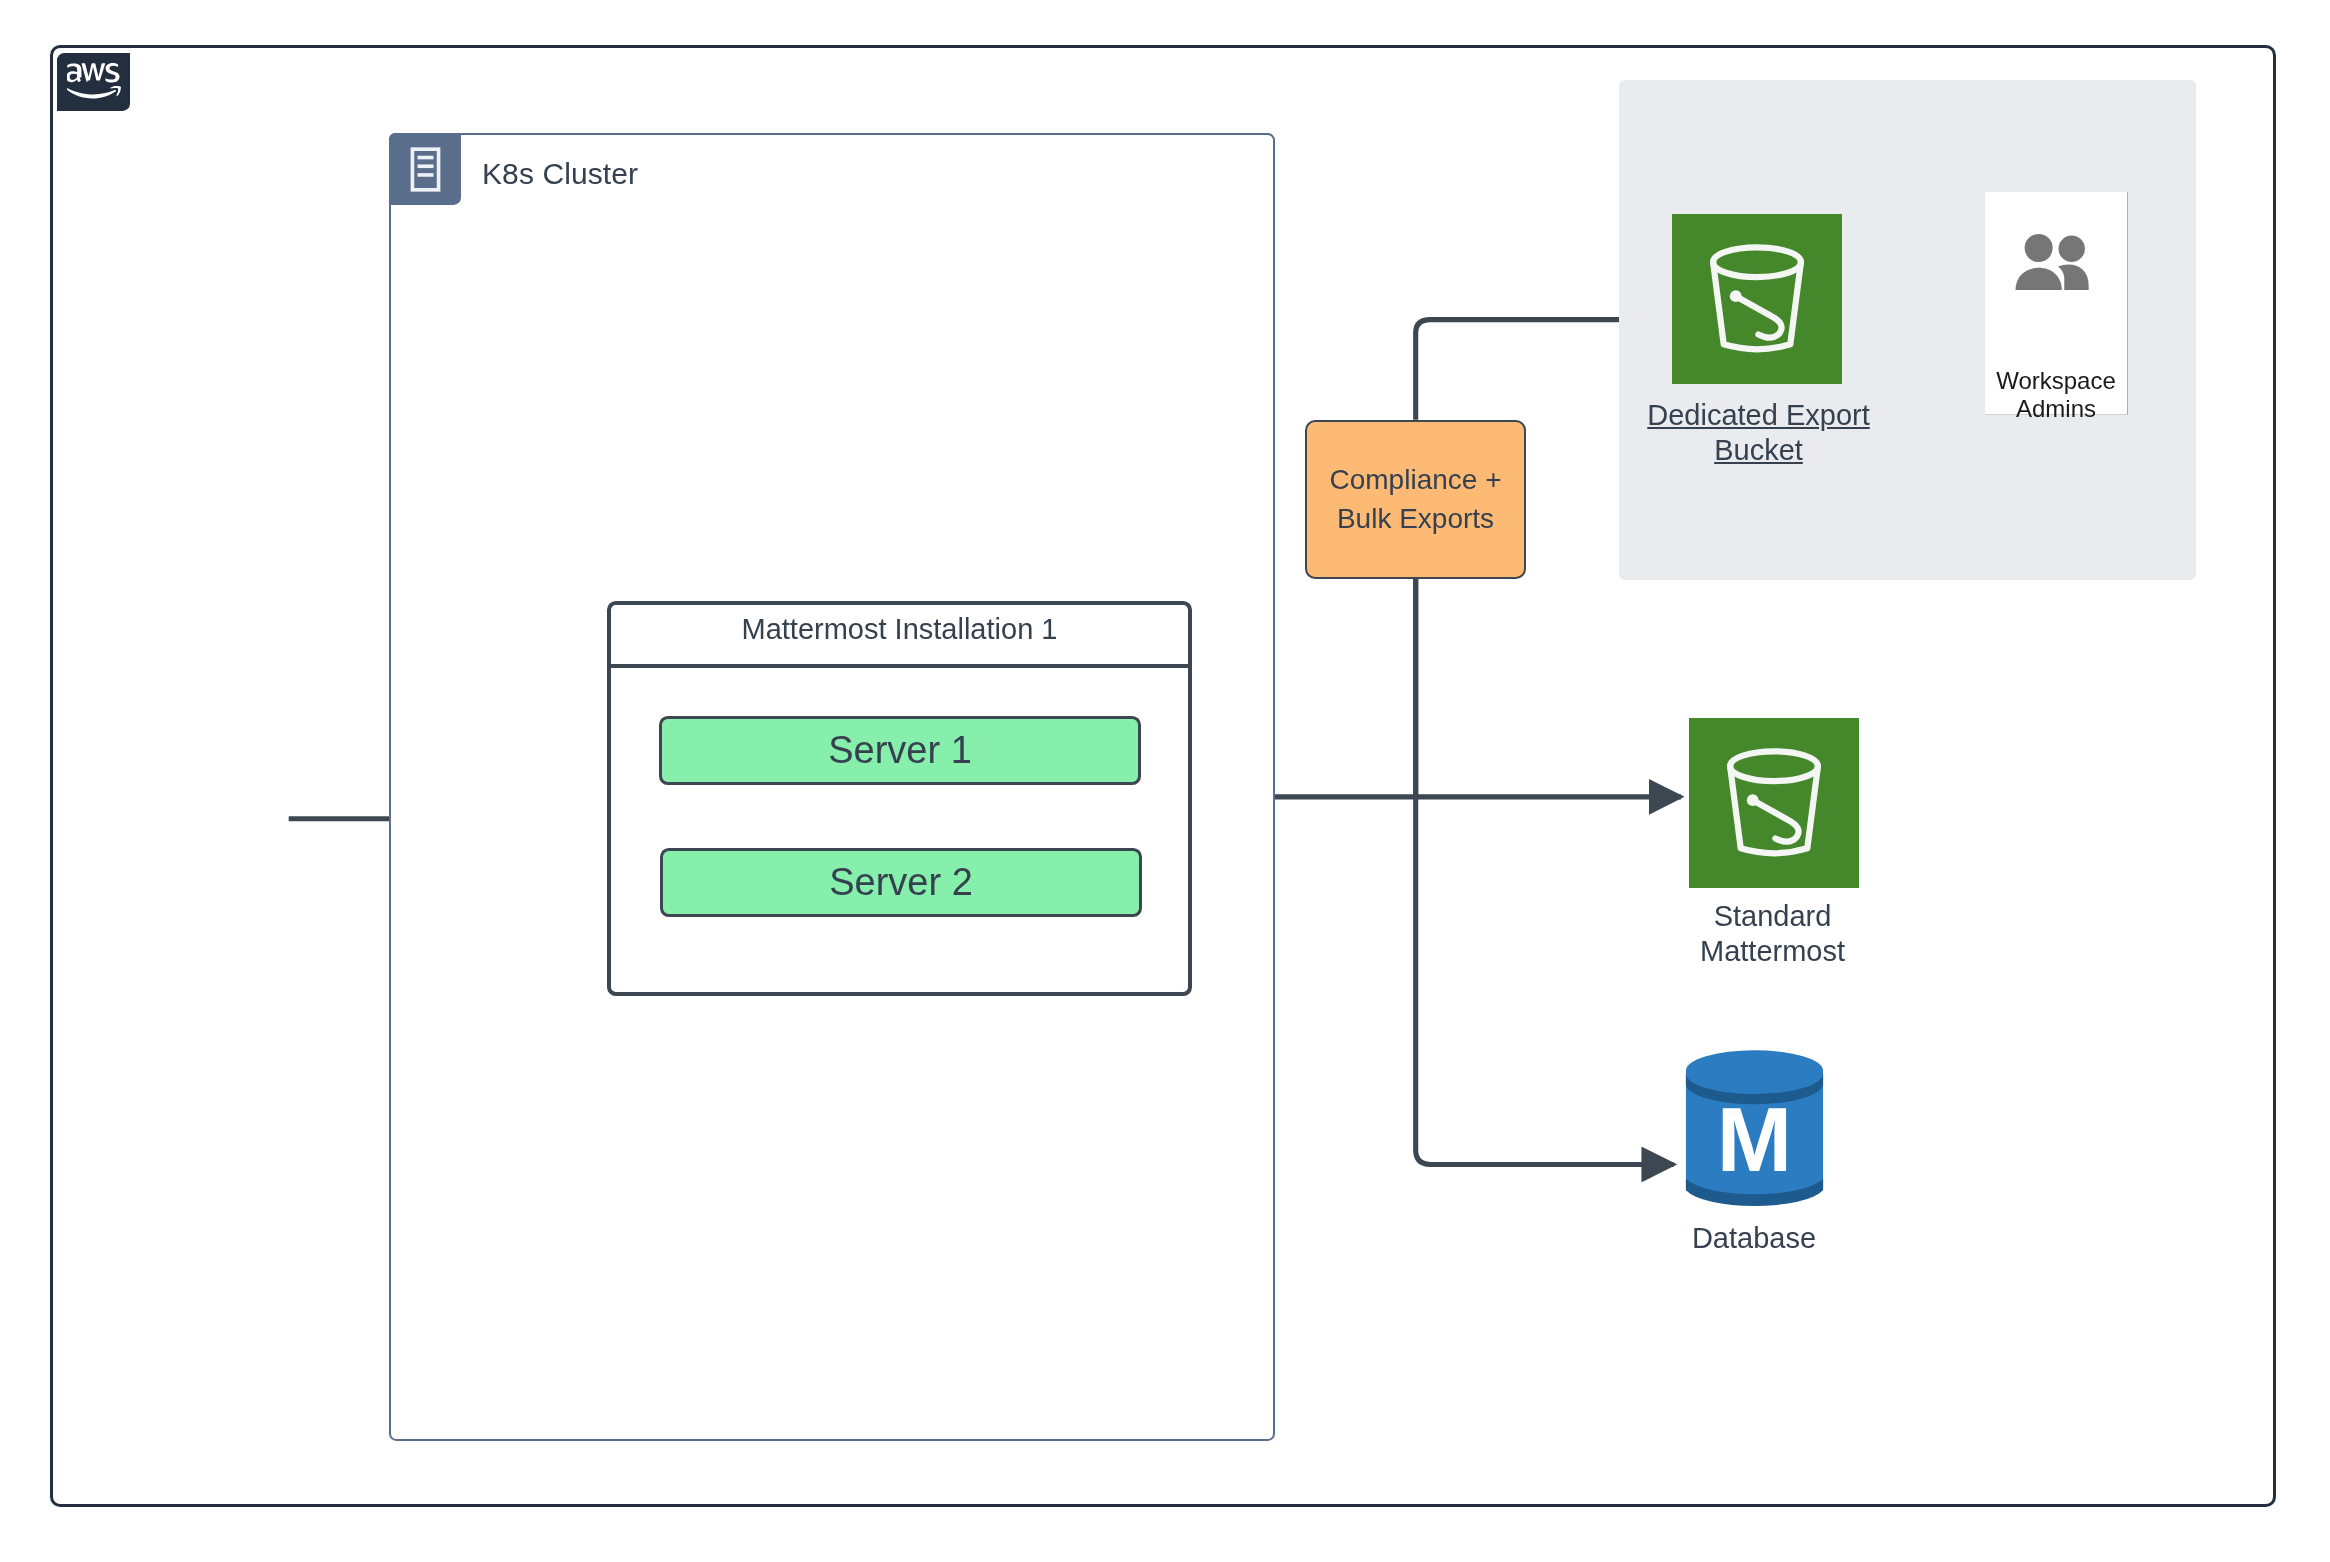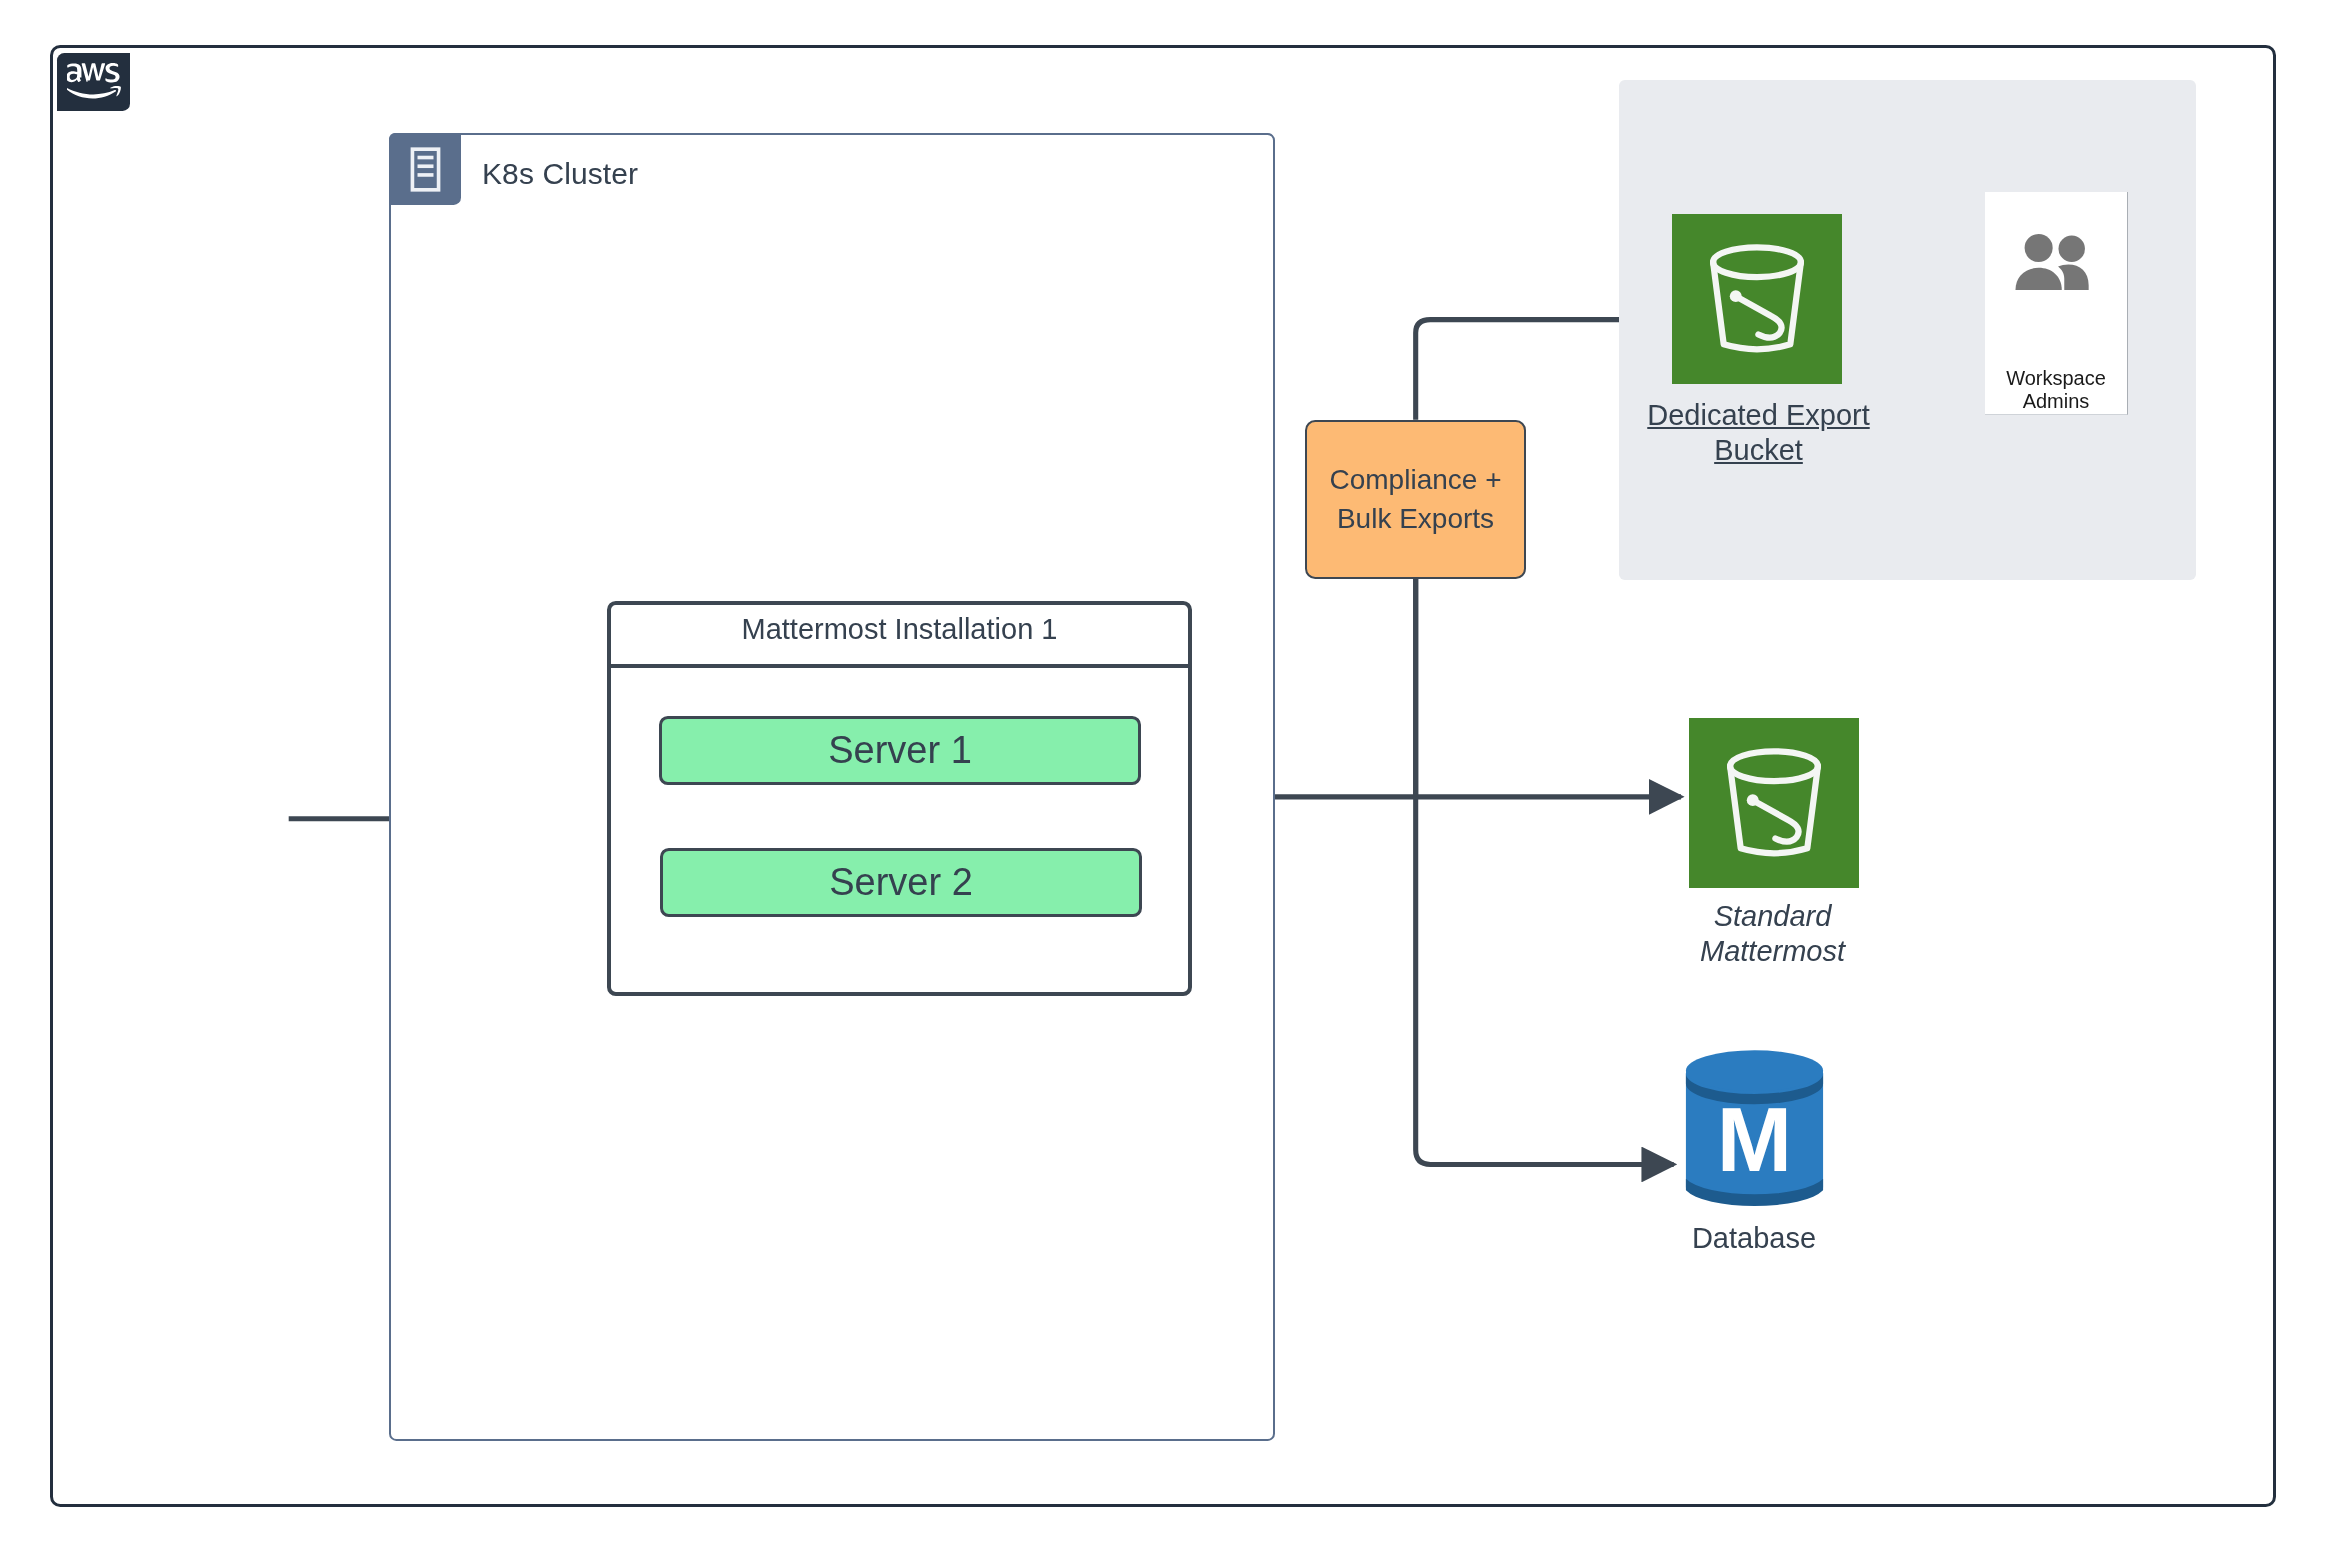--- a/index.html
+++ b/index.html
@@ -52,28 +52,28 @@
     border-radius:5.8px;}
   #dsa-title{left:1619px;top:99px;width:577px;text-align:center;font-size:29px;color:#35414f;}
 
   
   .bucket-icon{width:170px;height:170px;background:#45872b;}
   #export-bucket-icon{left:1672px;top:214px;}
   #export-bucket-label{left:1572px;top:398px;width:373px;text-align:center;
     font-size:29px;line-height:1.22;color:#35414f;text-decoration:underline;}
   #filestore-icon{left:1689px;top:718px;}
   #filestore-label{left:1586px;top:899px;width:373px;text-align:center;
-    font-size:29px;line-height:1.22;color:#35414f;font-style:italic;}
+    font-size:29px;line-height:1.22;color:#35414f;}
 
   
   #wsadmin-card{left:1985px;top:192px;width:143px;height:223px;background:#fff;
     border-right:1.5px solid #a9aeb4;border-bottom:1.5px solid #cfd3d8;}
   #wsadmin-card .people{position:absolute;left:50%;top:40px;transform:translateX(-50%);}
   #wsadmin-label{position:absolute;left:0;top:175px;width:100%;text-align:center;
-    font-size:20px;color:#1a1a1a;}
+    font-size:24px;color:#1a1a1a;}
 
   
   #db-icon{left:1683px;top:1050px;width:143px;height:161px;}
   #db-label{left:1593px;top:1222px;width:322px;text-align:center;font-size:29px;color:#35414f;}
 </style>
 </head>
 <body>
 
 <div id="stage">
 

